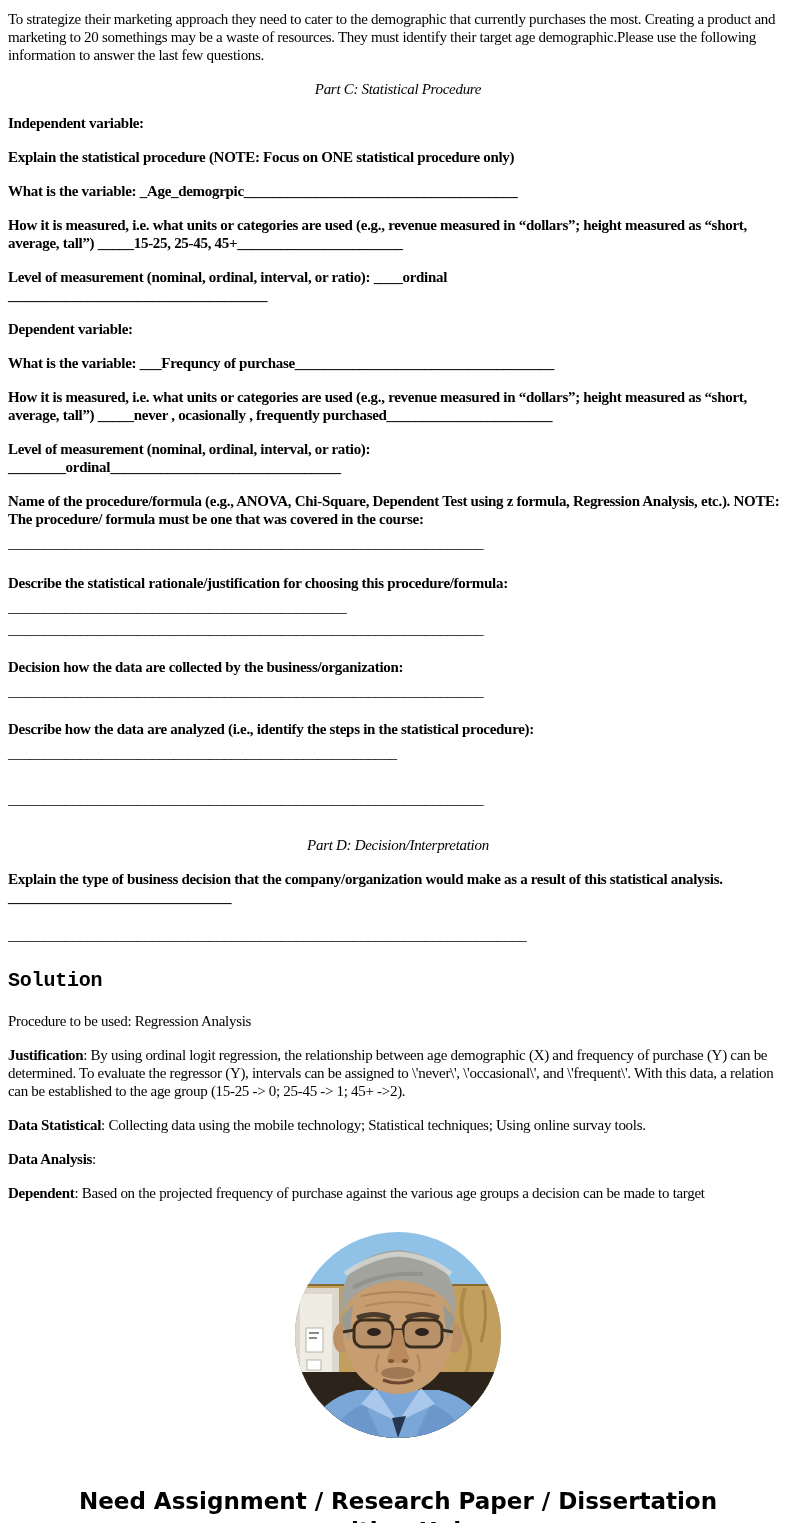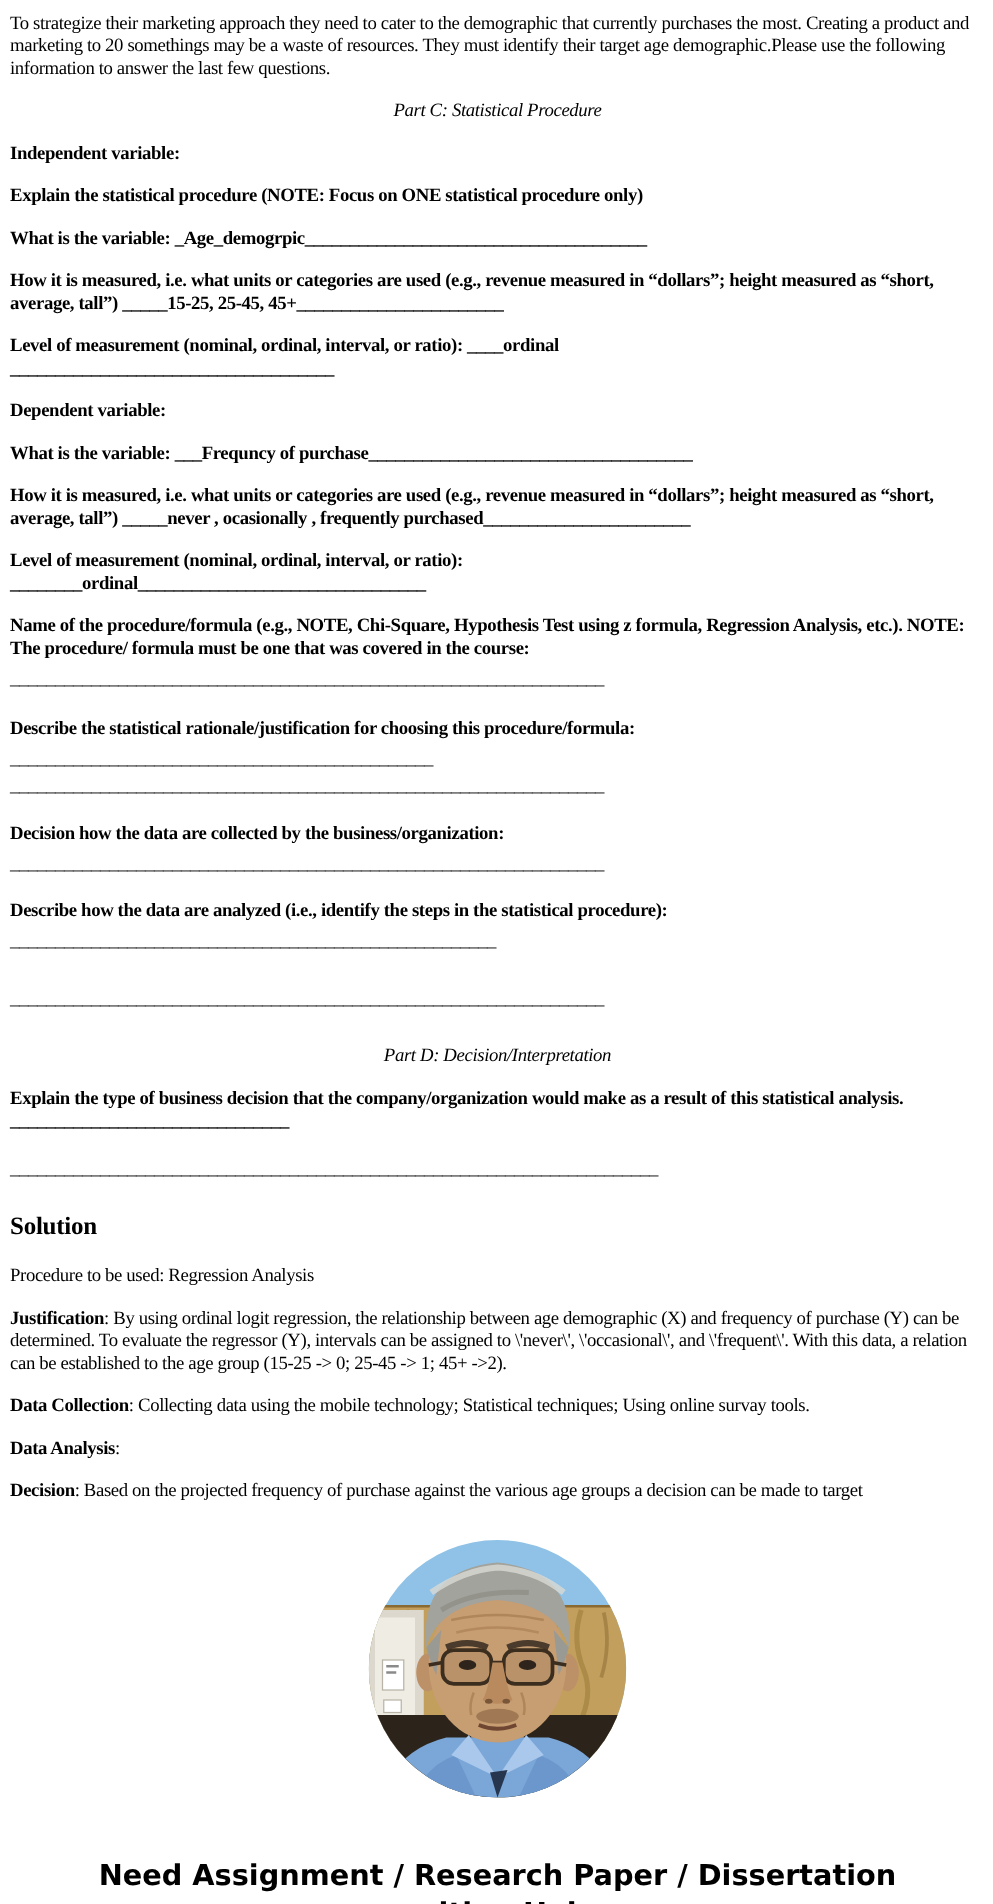--- a/index.html
+++ b/index.html
@@ -19,20 +19,21 @@
   .mb4{margin-bottom:4px;}
   .mb6{margin-bottom:6px;}
   .mb20{margin-bottom:20px;}
   .mb22{margin-bottom:22px;}
   .mb28{margin-bottom:28px;}
   .solution-heading{
     font-size:20px;
     font-weight:bold;
     margin:6px 0 22px 0;
     letter-spacing:-0.2px;
+    font-family:Liberation Mono, monospace;
   }
   .avatar-wrap{
     text-align:center;
     margin:30px 0 48px 0;
   }
   .avatar-wrap svg{display:inline-block;vertical-align:top;}
   .footer{
     font-family:"DejaVu Sans", sans-serif;
     font-weight:bold;
     font-size:23px;
@@ -62,21 +63,21 @@
   <p class="b"><span>Level of measurement (nominal, ordinal, interval, or ratio):   ____ordinal</span><br><span>____________________________________</span></p>
 
   <p class="b">Dependent variable:</p>
 
   <p class="b">What is the variable: ___Frequncy of purchase____________________________________</p>
 
   <p class="b">How it is measured, i.e. what units or categories are used (e.g., revenue measured in “dollars”; height measured as “short, average, tall”) _____never , ocasionally , frequently purchased_______________________</p>
 
   <p class="b"><span>Level of measurement (nominal, ordinal, interval, or ratio):</span><br><span>________ordinal________________________________</span></p>
 
-  <p class="b mb6">Name of the procedure/formula (e.g., NOTE, Chi-Square, Hypothesis Test using z formula, Regression Analysis, etc.). NOTE: The procedure/ formula must be one that was covered in the course:</p>
+  <p class="b mb6">Name of the procedure/formula (e.g., ANOVA, Chi-Square, Dependent Test using z formula, Regression Analysis, etc.). NOTE: The procedure/ formula must be one that was covered in the course:</p>
   <p class="mb22">__________________________________________________________________</p>
 
   <p class="b mb6">Describe the statistical rationale/justification for choosing this procedure/formula:</p>
   <p class="mb4">_______________________________________________</p>
   <p class="mb20">__________________________________________________________________</p>
 
   <p class="b mb6">Decision how the data are collected by the business/organization:</p>
   <p class="mb20">__________________________________________________________________</p>
 
   <p class="b mb6">Describe how the data are analyzed (i.e., identify the steps in the statistical procedure):</p>
@@ -88,25 +89,25 @@
   <p class="b mb20">Explain the type of business decision that the company/organization would make as a result of this statistical analysis. _______________________________</p>
 
   <p class="mb28">________________________________________________________________________</p>
 
   <div class="solution-heading">Solution</div>
 
   <p>Procedure to be used: Regression Analysis</p>
 
   <p><strong>Justification</strong><span>: By using ordinal logit regression, the relationship between age demographic (X) and frequency of purchase (Y) can be determined. To evaluate the regressor (Y), intervals can be assigned to \'never\', \'occasional\', and \'frequent\'. With this data, a relation can be established to the age group (15-25 -&gt; 0; 25-45 -&gt; 1; 45+ -&gt;2).</span></p>
 
-  <p><strong>Data Collection</strong><span>: Collecting data using the mobile technology; Statistical techniques; Using online survay tools.</span></p>
+  <p><strong>Data Statistical</strong><span>: Collecting data using the mobile technology; Statistical techniques; Using online survay tools.</span></p>
 
   <p><strong>Data Analysis</strong><span>:</span></p>
 
-  <p><strong>Decision</strong><span>: Based on the projected frequency of purchase against the various age groups a decision can be made to target</span></p>
+  <p><strong>Dependent</strong><span>: Based on the projected frequency of purchase against the various age groups a decision can be made to target</span></p>
 
   <div class="avatar-wrap">
     <svg width="206" height="206" viewBox="0 0 206 206" role="img">
       <defs>
         <clipPath id="av-clip">
             <circle cx="103" cy="103" r="103"></circle>
           </clipPath>
       </defs>
       <g clip-path="url(#av-clip)">
 

